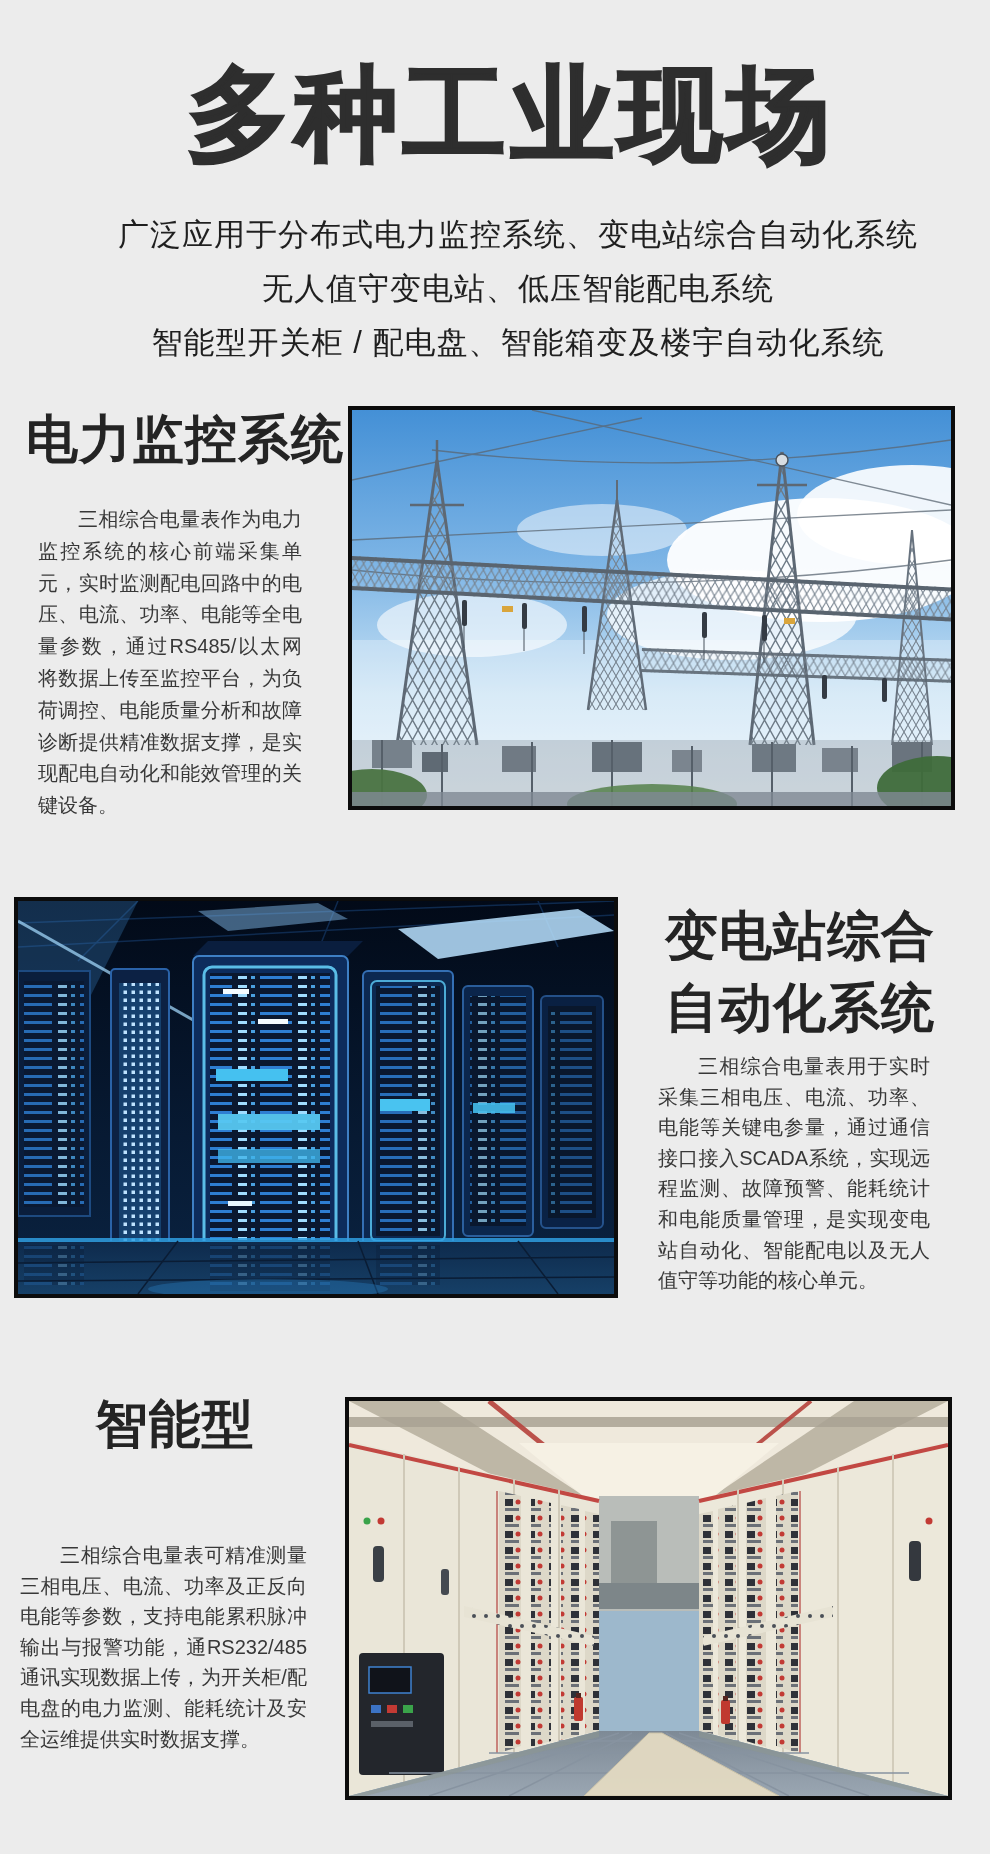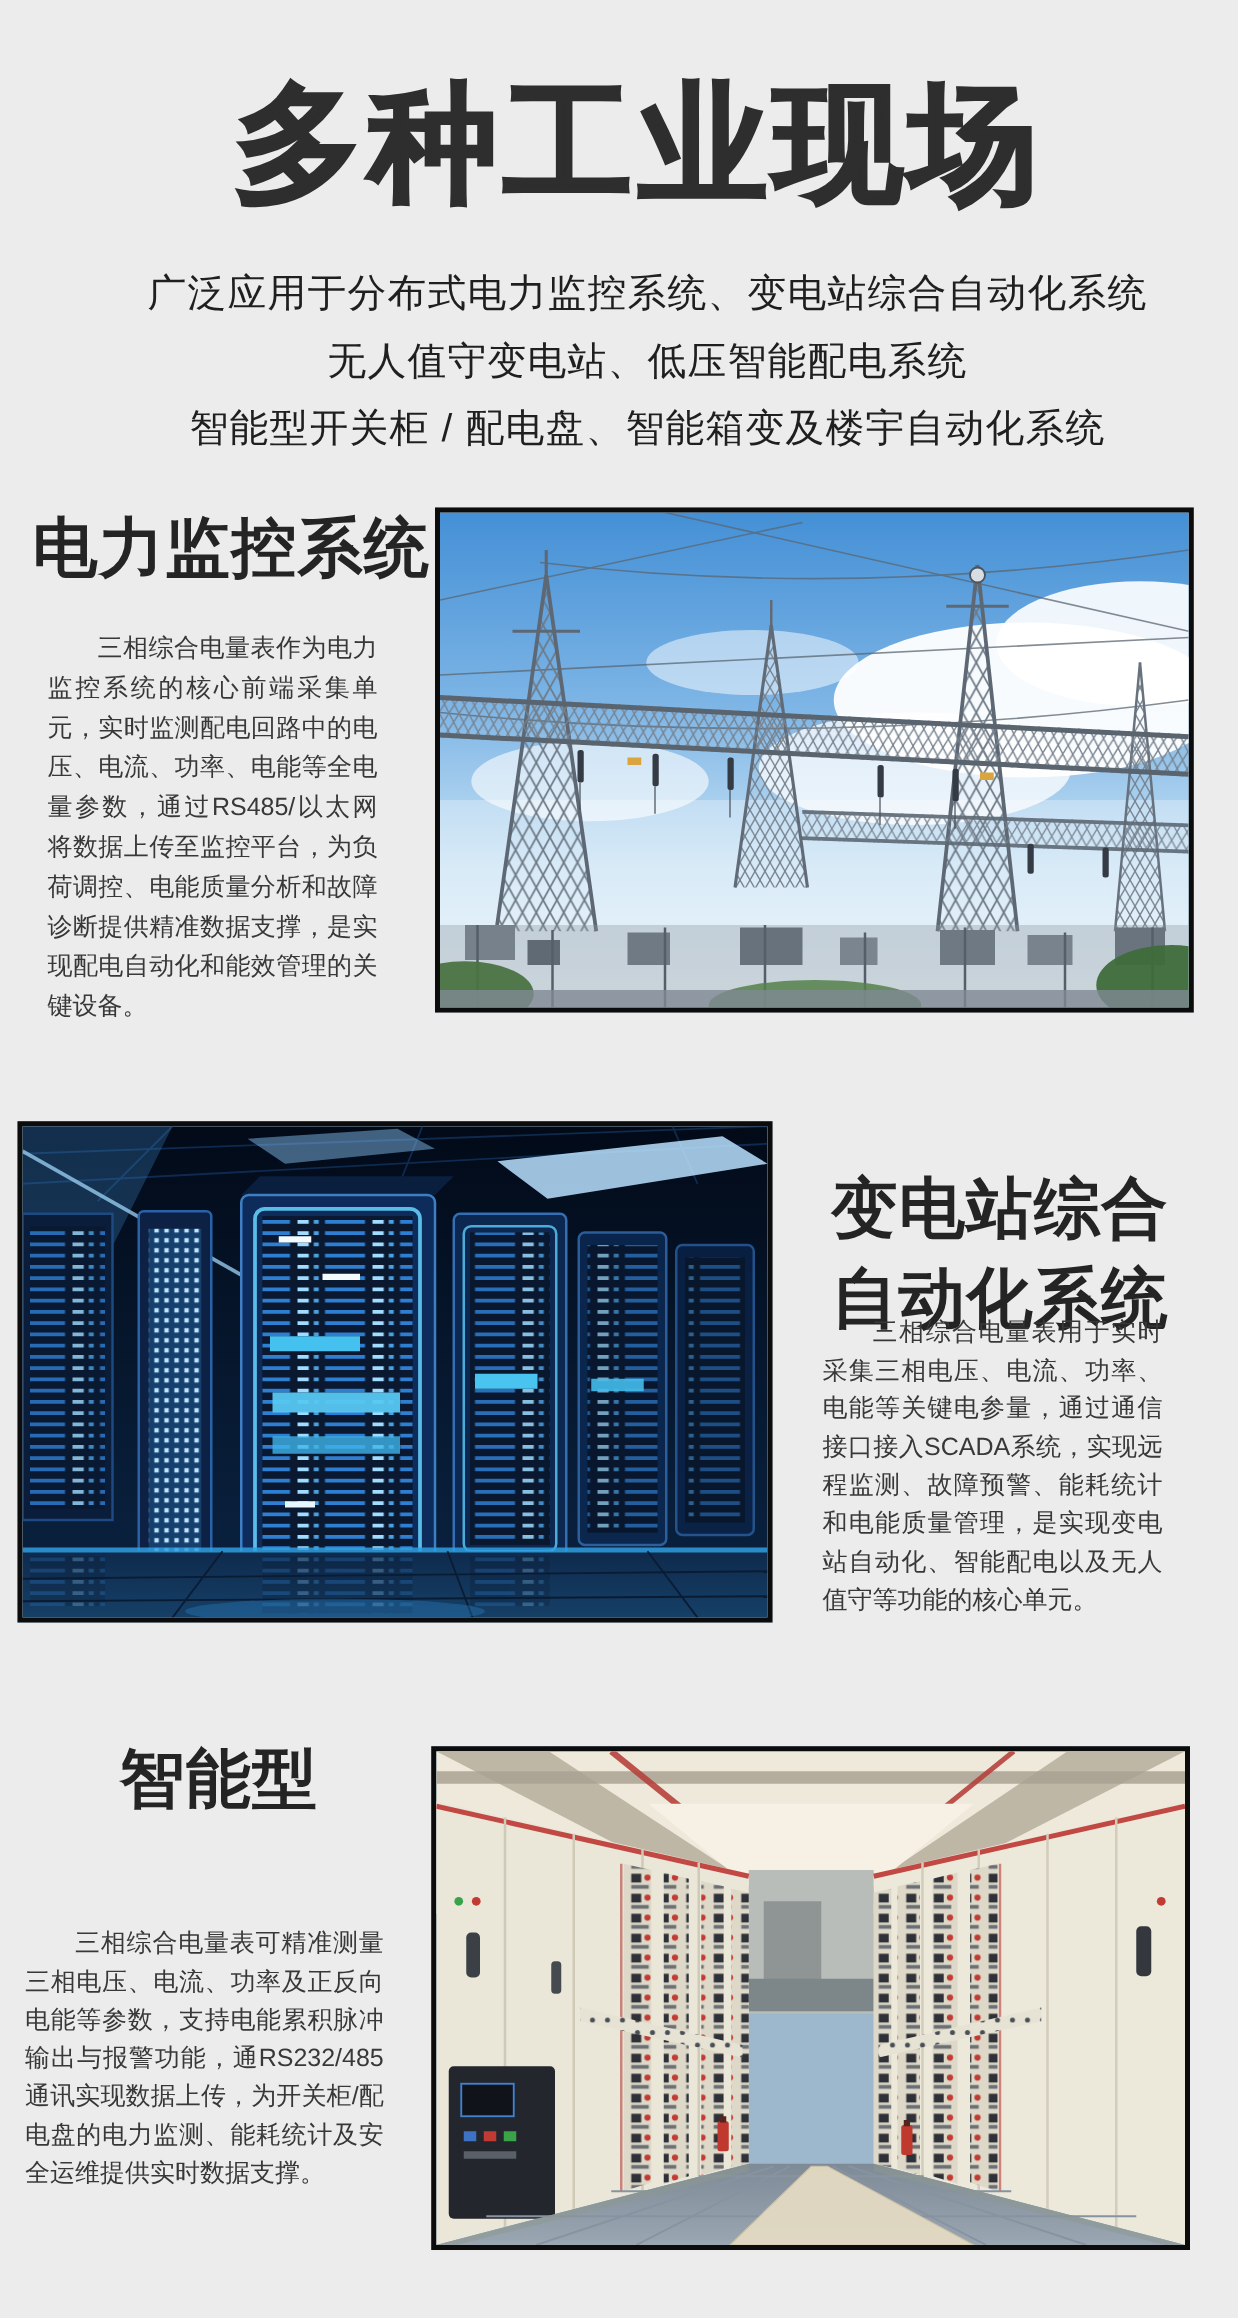--- a/index.html
+++ b/index.html
@@ -35,21 +35,21 @@
     position:absolute;border:4px solid #0c0c0c;box-sizing:border-box;
     overflow:hidden;background:#9db8cc;
   }
   .photo svg{display:block;}
   
   .s1-title{left:0;top:406px;width:348px;font-size:52px;line-height:66px;padding-left:11px;}
   .s1-body{left:38px;top:488px;width:264px;line-height:31.8px;margin-top:16px;}
   .photo1{left:348px;top:406px;width:607px;height:404px;}
   
   .photo2{left:14px;top:897px;width:604px;height:401px;}
-  .s2-title{left:633px;top:900px;width:334px;font-size:53px;line-height:72px;margin-top:32px;}
+  .s2-title{left:633px;top:900px;width:334px;font-size:53px;line-height:72px;}
   .s2-body{left:658px;top:1051px;width:272px;line-height:30.6px;}
   
   .s3-title{left:0;top:1392px;width:350px;font-size:52px;line-height:65px;}
   .s3-body{left:20px;top:1540px;width:287px;line-height:30.6px;}
   .photo3{left:345px;top:1397px;width:607px;height:403px;}
   .tl{display:block;}
 </style>
 </head>
 <body>
 

